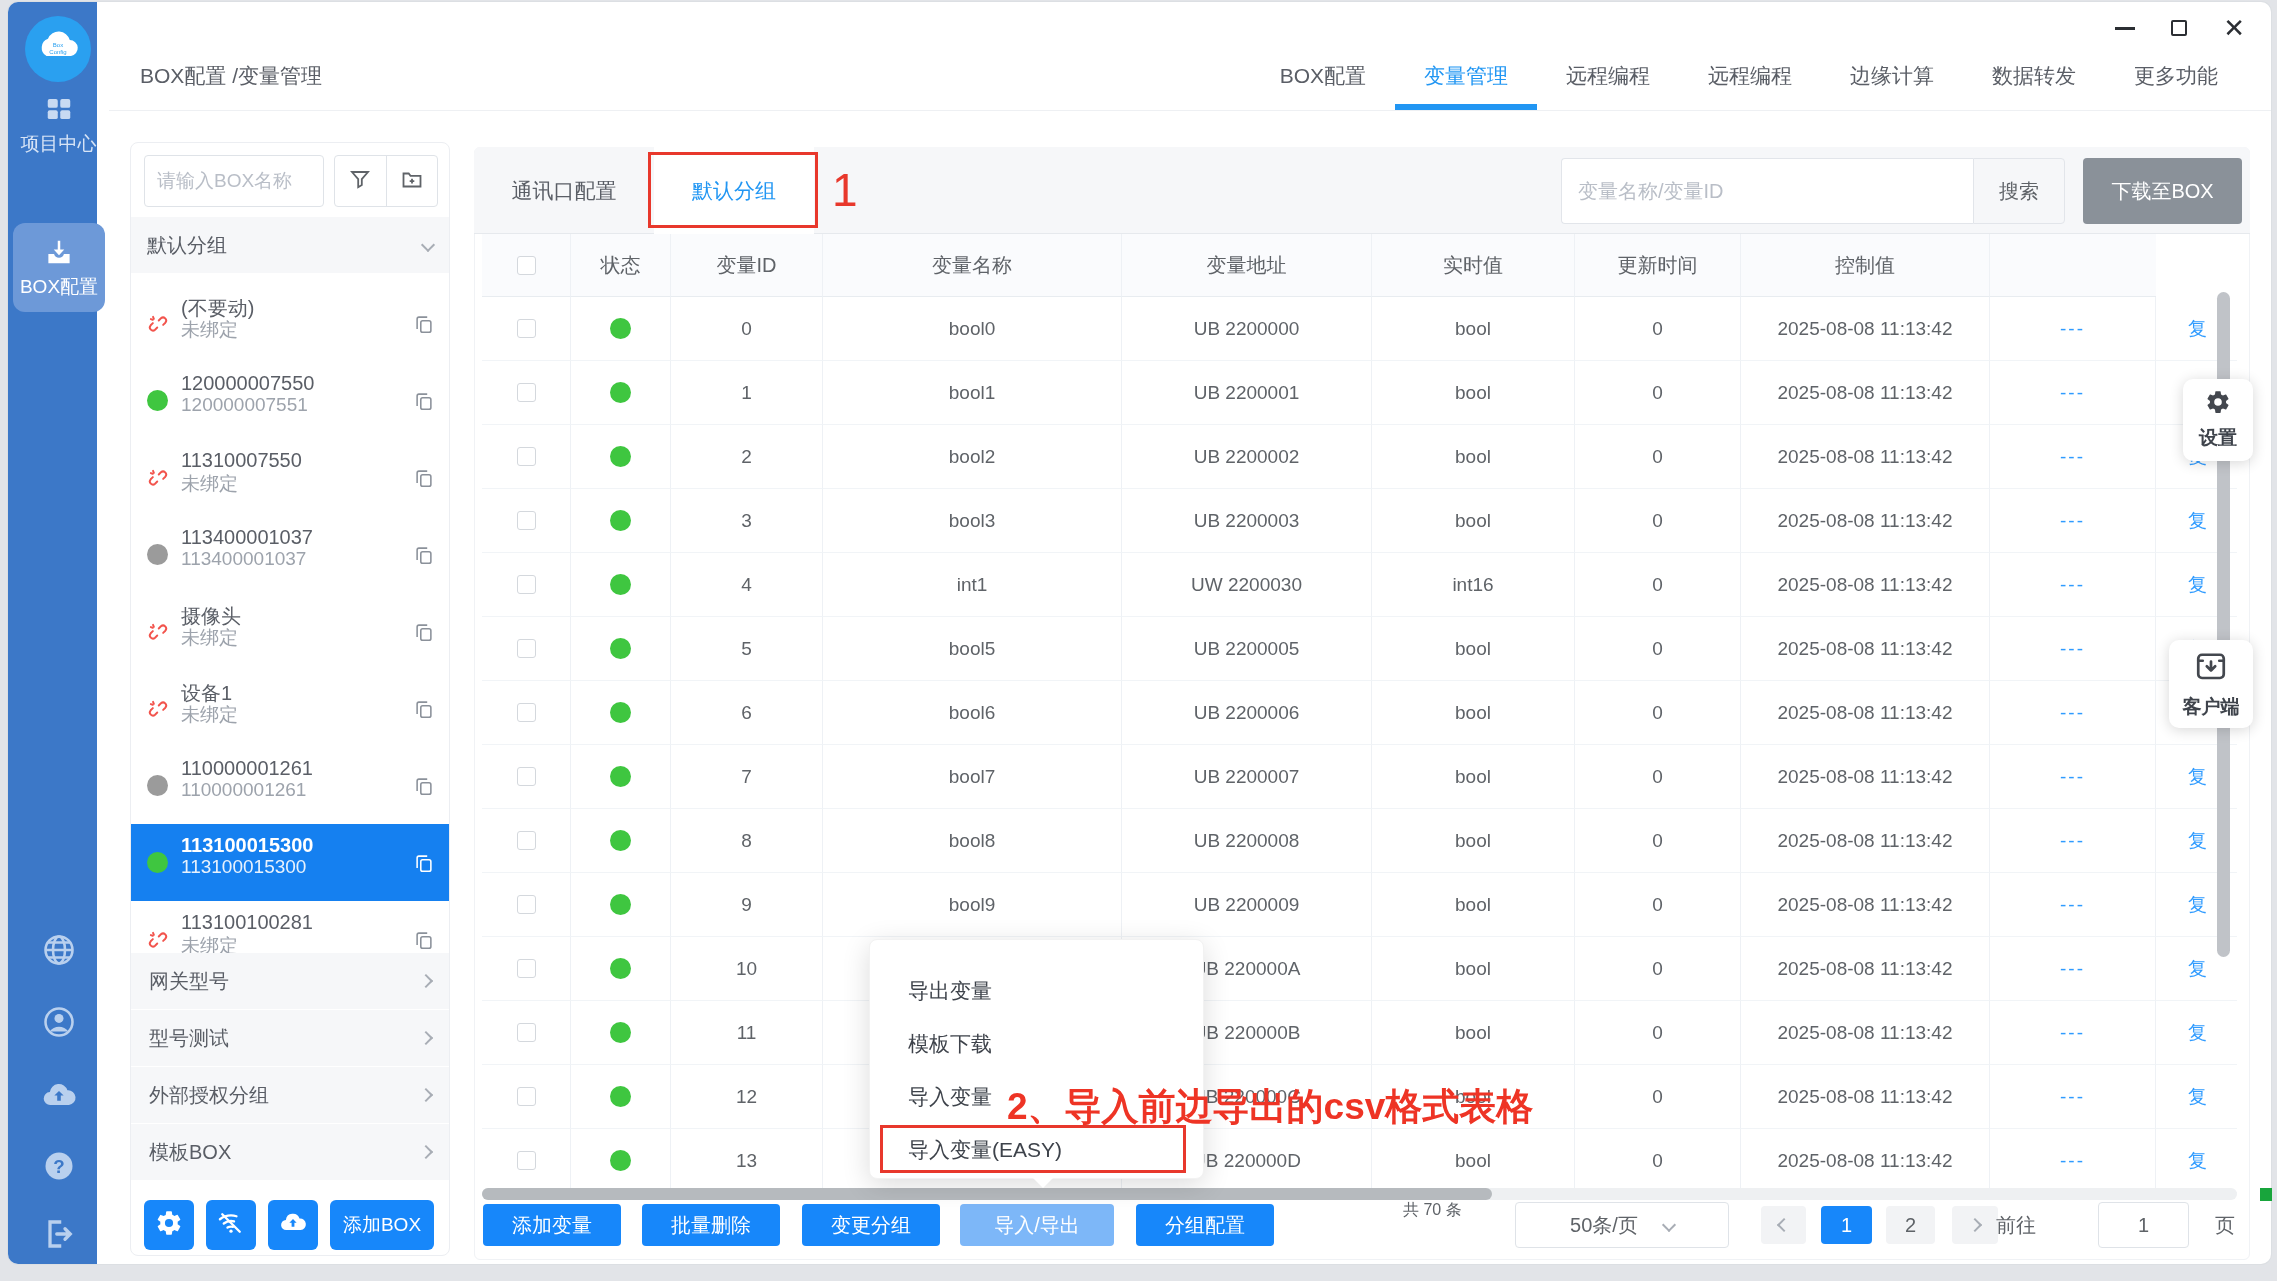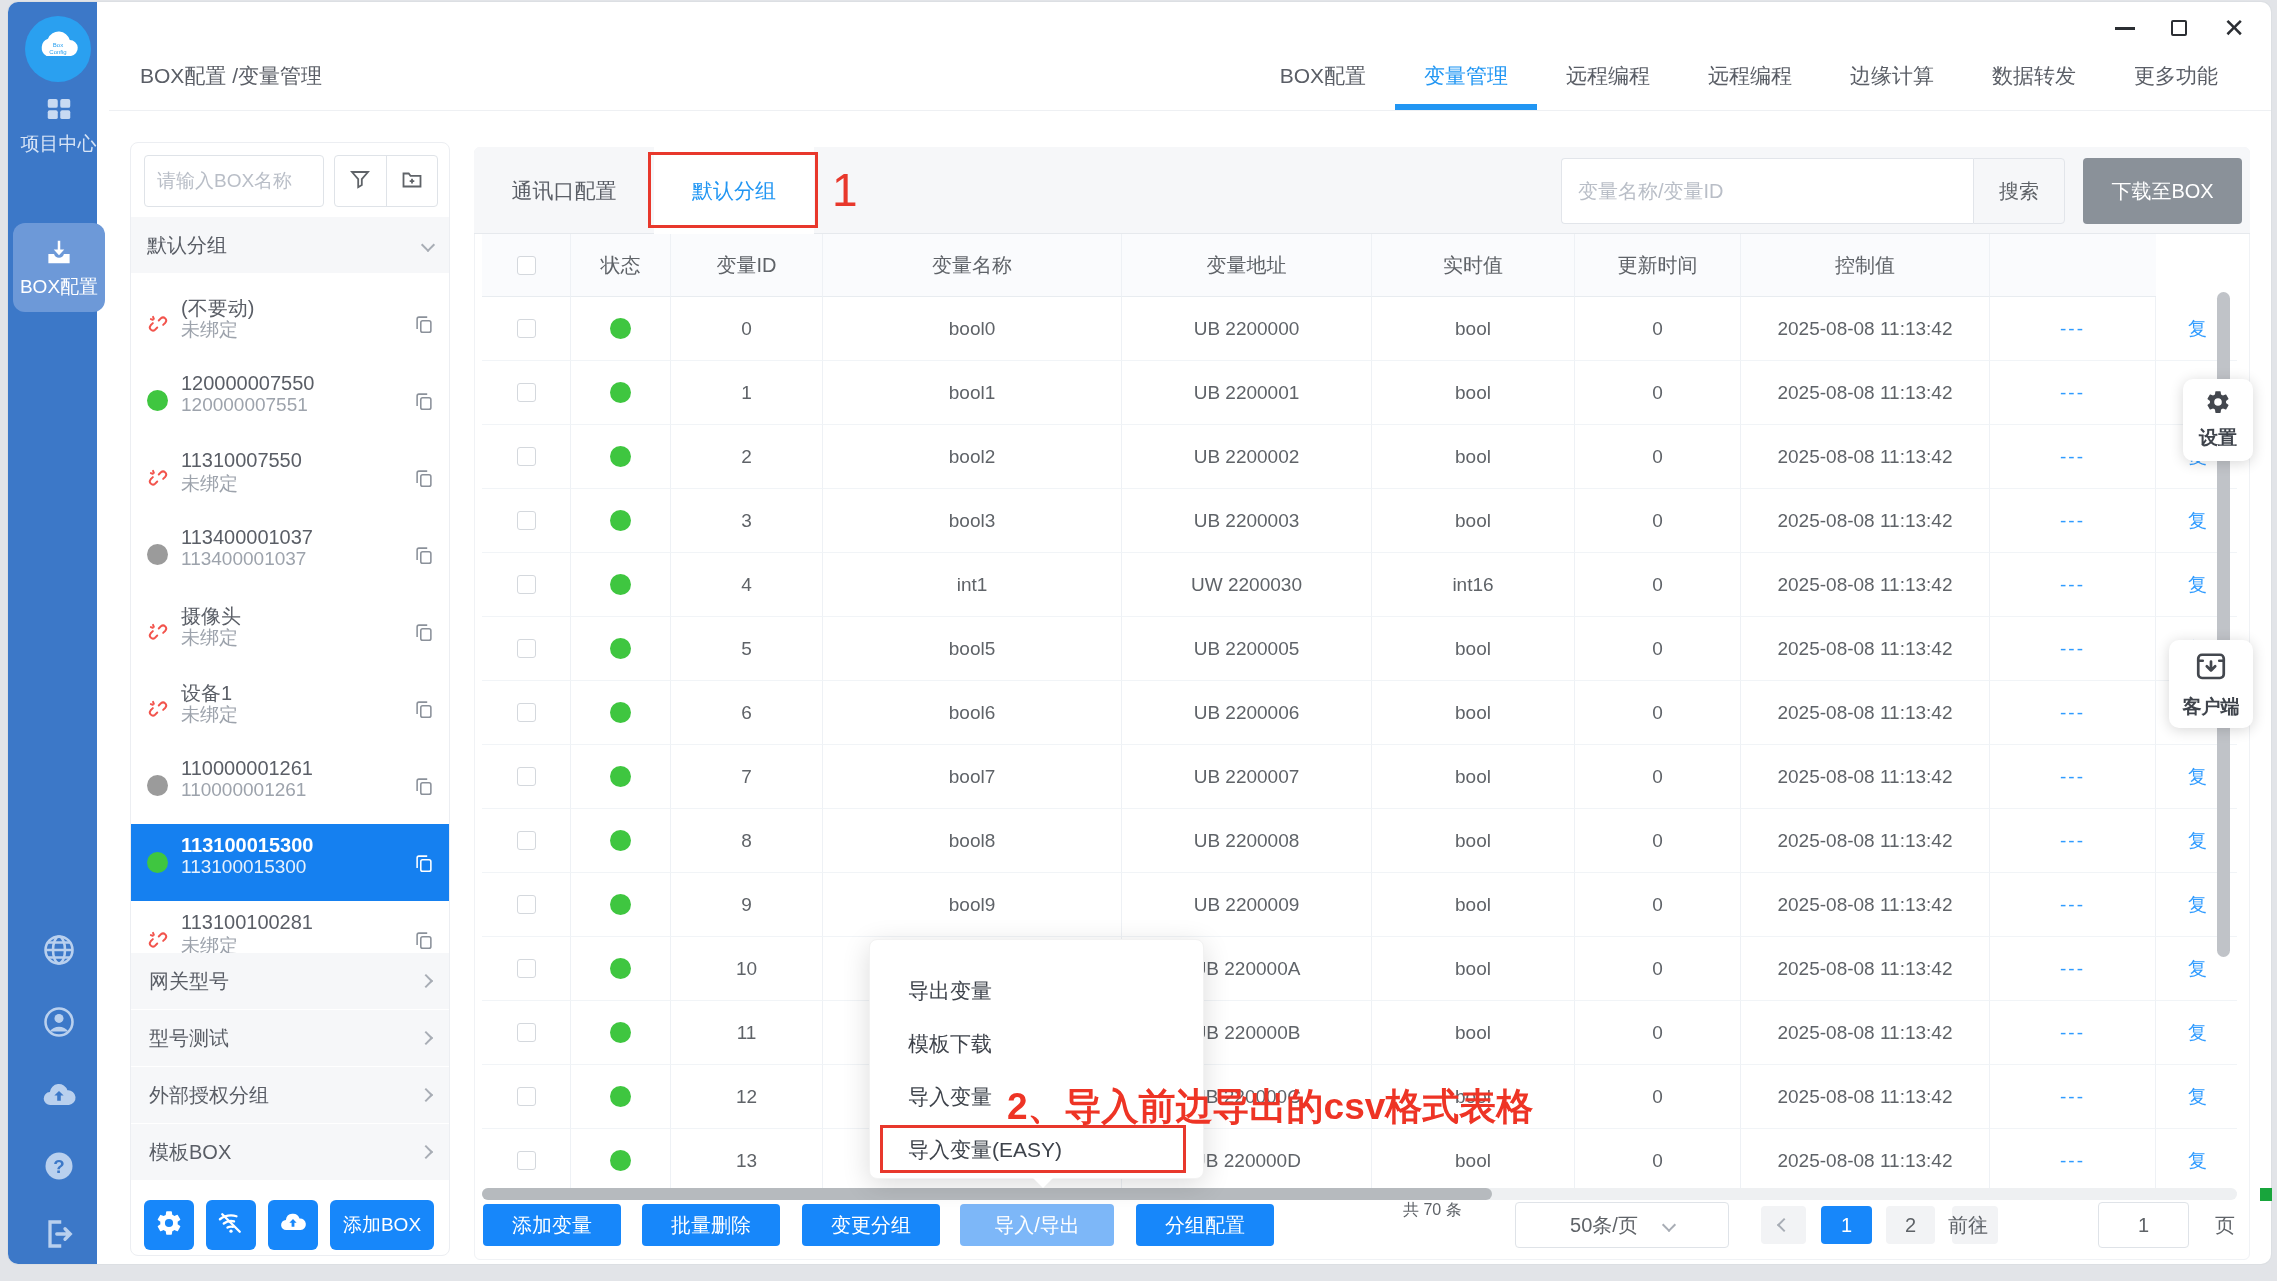--- a/index.html
+++ b/index.html
@@ -96,21 +96,21 @@
   .greenmark { position:absolute; left:2252px; top:1186px; width:12px; height:13px; background:#18a53c; }
 
   
   .btn-blue { position:absolute; top:1202px; height:42px; background:#1787fa; border:none; border-radius:4px; color:#fff; font-size:20px; font-family:inherit; cursor:pointer; }
   .btn-blue.lite { background:#7db7f8; }
   .pg-total { position:absolute; left:1395px; top:1187px; height:42px; display:flex; align-items:center; font-size:16px; color:#5f6368; }
   .pg-size { position:absolute; left:1507px; top:1200px; width:214px; height:46px; border:1px solid #dfe3e8; border-radius:4px; display:flex; align-items:center; justify-content:center; gap:26px; font-size:20px; color:#5f6368; background:#fff; cursor:pointer; }
   .pg-nav { position:absolute; top:1204px; height:38px; border-radius:4px; display:flex; align-items:center; justify-content:center; font-size:20px; cursor:pointer; }
   .pg-gray { background:#f2f3f5; color:#5f6368; }
   .pg-act { background:#1787fa; color:#fff; }
-  .pg-goto { position:absolute; left:1940px; top:1202px; height:42px; display:flex; align-items:center; font-size:20px; color:#5f6368;font-family:Liberation Serif, serif; }
+  .pg-goto { position:absolute; left:1988px; top:1202px; height:42px; display:flex; align-items:center; font-size:20px; color:#5f6368;font-family:Liberation Serif, serif; }
   .pg-input { position:absolute; left:2090px; top:1200px; width:91px; height:46px; border:1px solid #dfe3e8; border-radius:4px; text-align:center; font-size:20px; color:#5f6368; outline:none; font-family:inherit; }
   .pg-unit { position:absolute; left:2207px; top:1202px; height:42px; display:flex; align-items:center; font-size:20px; color:#5f6368; }
 
   
   .popover { position:absolute; left:861px; top:937px; width:335px; height:240px; background:#fff; border-radius:8px; box-shadow:0 6px 28px rgba(0,0,0,.14); border:1px solid #f2f2f2; z-index:20; padding-top:24px; }
   .popover::after { content:""; position:absolute; left:162px; bottom:-10px; border-left:11px solid transparent; border-right:11px solid transparent; border-top:11px solid #fff; }
   .menu-item { height:53px; display:flex; align-items:center; padding-left:38px; font-size:21px; color:#3e434b; cursor:pointer; }
   .redbox-menu { position:absolute; left:10px; top:185px; width:306px; height:48px; border:3px solid #e8382c; pointer-events:none; }
   .ann2 { position:absolute; left:999px; top:1080px; font-size:37px; font-weight:bold; color:#ee3425; z-index:30; white-space:nowrap; }
 

